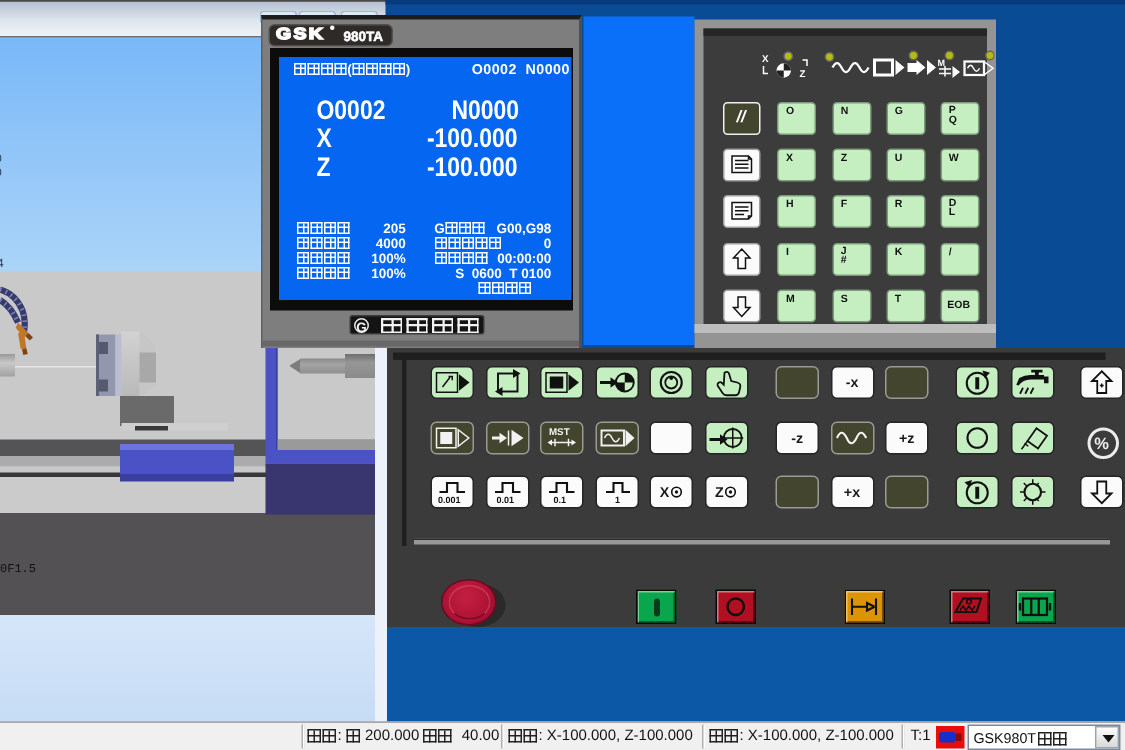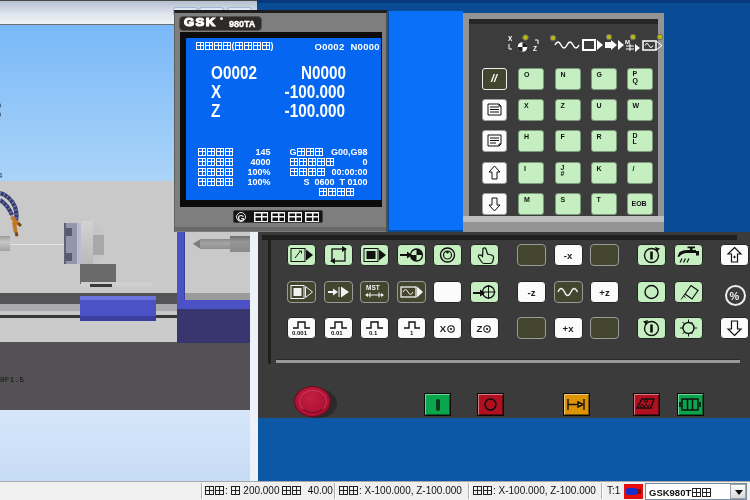--- a/index.html
+++ b/index.html
@@ -346,21 +346,21 @@
   <div class="ab" style="left:339px;top:4px;"><i class="cj d9"></i><i class="cj d9"></i><span style="font-size:10px;vertical-align:top;line-height:9px;">:&nbsp;X-100.000,&nbsp;Z-100.000</span></div>
   <div class="ab" style="left:468px;top:1px;width:1px;height:16px;background:#b0b0b0;border-right:1px solid #fff;"></div>
   <div class="ab" style="left:473px;top:4px;"><i class="cj d9"></i><i class="cj d9"></i><span style="font-size:10px;vertical-align:top;line-height:9px;">:&nbsp;X-100.000,&nbsp;Z-100.000</span></div>
   <div class="ab" style="left:601px;top:1px;width:1px;height:16px;background:#b0b0b0;border-right:1px solid #fff;"></div>
   <div class="ab" style="left:607px;top:3px;font-size:10px;">T:1</div>
   <div class="ab" style="left:624px;top:2px;width:19px;height:15px;background:#e80c0c;">
     <div class="ab" style="left:2px;top:4px;width:11px;height:7px;background:#1530c8;border-radius:2px;"></div>
     <div class="ab" style="left:13px;top:5px;width:4px;height:5px;background:#8a0808;"></div>
   </div>
   <div class="ab" style="left:645px;top:1px;width:102px;height:17px;background:#fff;border:1px solid #7a8a9a;box-sizing:border-box;">
-    <div class="ab" style="left:3px;top:2.5px;font-size:9.5px;color:#111;font-weight:bold;">GSK980T<span style="display:inline-block;vertical-align:top;margin-top:1px;margin-left:1px;"><i class="cj d9" style="width:9px;height:9px;"></i><i class="cj d9" style="width:9px;height:9px;"></i></span></div>
+    <div class="ab" style="left:3px;top:2.5px;font-size:9.5px;color:#111;">GSK980T<span style="display:inline-block;vertical-align:top;margin-top:1px;margin-left:1px;"><i class="cj d9" style="width:9px;height:9px;"></i><i class="cj d9" style="width:9px;height:9px;"></i></span></div>
     <div class="ab" style="left:84px;top:0px;width:16px;height:15px;background:linear-gradient(#fdfdfd,#d8d8d8);border:1px solid #9aa4b0;box-sizing:border-box;">
       <div class="ab" style="left:3.5px;top:5px;width:0;height:0;border-left:4px solid transparent;border-right:4px solid transparent;border-top:5px solid #111;"></div>
     </div>
   </div>
 </div>
 
 <div class="ab" style="left:172.5px;top:6.5px;width:25px;height:8px;background:#dde9f5;border:1px solid #9fb6d4;border-bottom:none;border-radius:3px 3px 0 0;box-sizing:border-box;"></div>
 <div class="ab" style="left:198.5px;top:6.5px;width:25px;height:8px;background:#dde9f5;border:1px solid #9fb6d4;border-bottom:none;border-radius:3px 3px 0 0;box-sizing:border-box;"></div>
 <div class="ab" style="left:227px;top:6.5px;width:24.5px;height:8px;background:#dde9f5;border:1px solid #9fb6d4;border-bottom:none;border-radius:3px 3px 0 0;box-sizing:border-box;"></div>
 
@@ -382,21 +382,21 @@
     <div class="ab" style="left:129px;top:2.5px;font-size:9.5px;font-weight:bold;letter-spacing:0.3px;">O0002&nbsp;&nbsp;N0000</div>
 
     <div class="ab" style="left:25.5px;top:24.5px;font-size:18px;font-weight:bold;transform:scaleX(0.85);transform-origin:0 0;">O0002</div>
     <div class="ab" style="left:115px;top:24.5px;font-size:18px;font-weight:bold;transform:scaleX(0.85);transform-origin:0 0;">N0000</div>
     <div class="ab" style="left:25.5px;top:43.7px;font-size:18px;font-weight:bold;transform:scaleX(0.85);transform-origin:0 0;">X</div>
     <div class="ab" style="left:0px;top:43.7px;width:159px;text-align:right;font-size:18px;font-weight:bold;transform:scaleX(0.85);transform-origin:100% 0;">-100.000</div>
     <div class="ab" style="left:25.5px;top:62.9px;font-size:18px;font-weight:bold;transform:scaleX(0.85);transform-origin:0 0;">Z</div>
     <div class="ab" style="left:0px;top:62.9px;width:159px;text-align:right;font-size:18px;font-weight:bold;transform:scaleX(0.85);transform-origin:100% 0;">-100.000</div>
 
     <div class="ab" style="left:12px;top:110px;"><i class="cj w8"></i><i class="cj w8"></i><i class="cj w8"></i><i class="cj w8"></i></div>
-    <div class="ab" style="left:40px;top:109px;width:45px;text-align:right;font-size:9px;font-weight:bold;">145</div>
+    <div class="ab" style="left:40px;top:109px;width:45px;text-align:right;font-size:9px;font-weight:bold;">205</div>
     <div class="ab" style="left:104px;top:109px;font-size:9px;font-weight:bold;">G<span style="display:inline-block;width:2px;"></span></div>
     <div class="ab" style="left:111px;top:110px;"><i class="cj w8"></i><i class="cj w8"></i><i class="cj w8"></i></div>
     <div class="ab" style="left:130px;top:109px;width:52px;text-align:right;font-size:9px;font-weight:bold;">G00,G98</div>
     <div class="ab" style="left:12px;top:120px;"><i class="cj w8"></i><i class="cj w8"></i><i class="cj w8"></i><i class="cj w8"></i></div>
     <div class="ab" style="left:40px;top:119px;width:45px;text-align:right;font-size:9px;font-weight:bold;">4000</div>
     <div class="ab" style="left:104px;top:120px;"><i class="cj w8"></i><i class="cj w8"></i><i class="cj w8"></i><i class="cj w8"></i><i class="cj w8"></i></div>
     <div class="ab" style="left:130px;top:119px;width:52px;text-align:right;font-size:9px;font-weight:bold;">0</div>
     <div class="ab" style="left:12px;top:130px;"><i class="cj w8"></i><i class="cj w8"></i><i class="cj w8"></i><i class="cj w8"></i></div>
     <div class="ab" style="left:40px;top:129px;width:45px;text-align:right;font-size:9px;font-weight:bold;">100%</div>
     <div class="ab" style="left:104px;top:130px;"><i class="cj w8"></i><i class="cj w8"></i><i class="cj w8"></i><i class="cj w8"></i></div>

